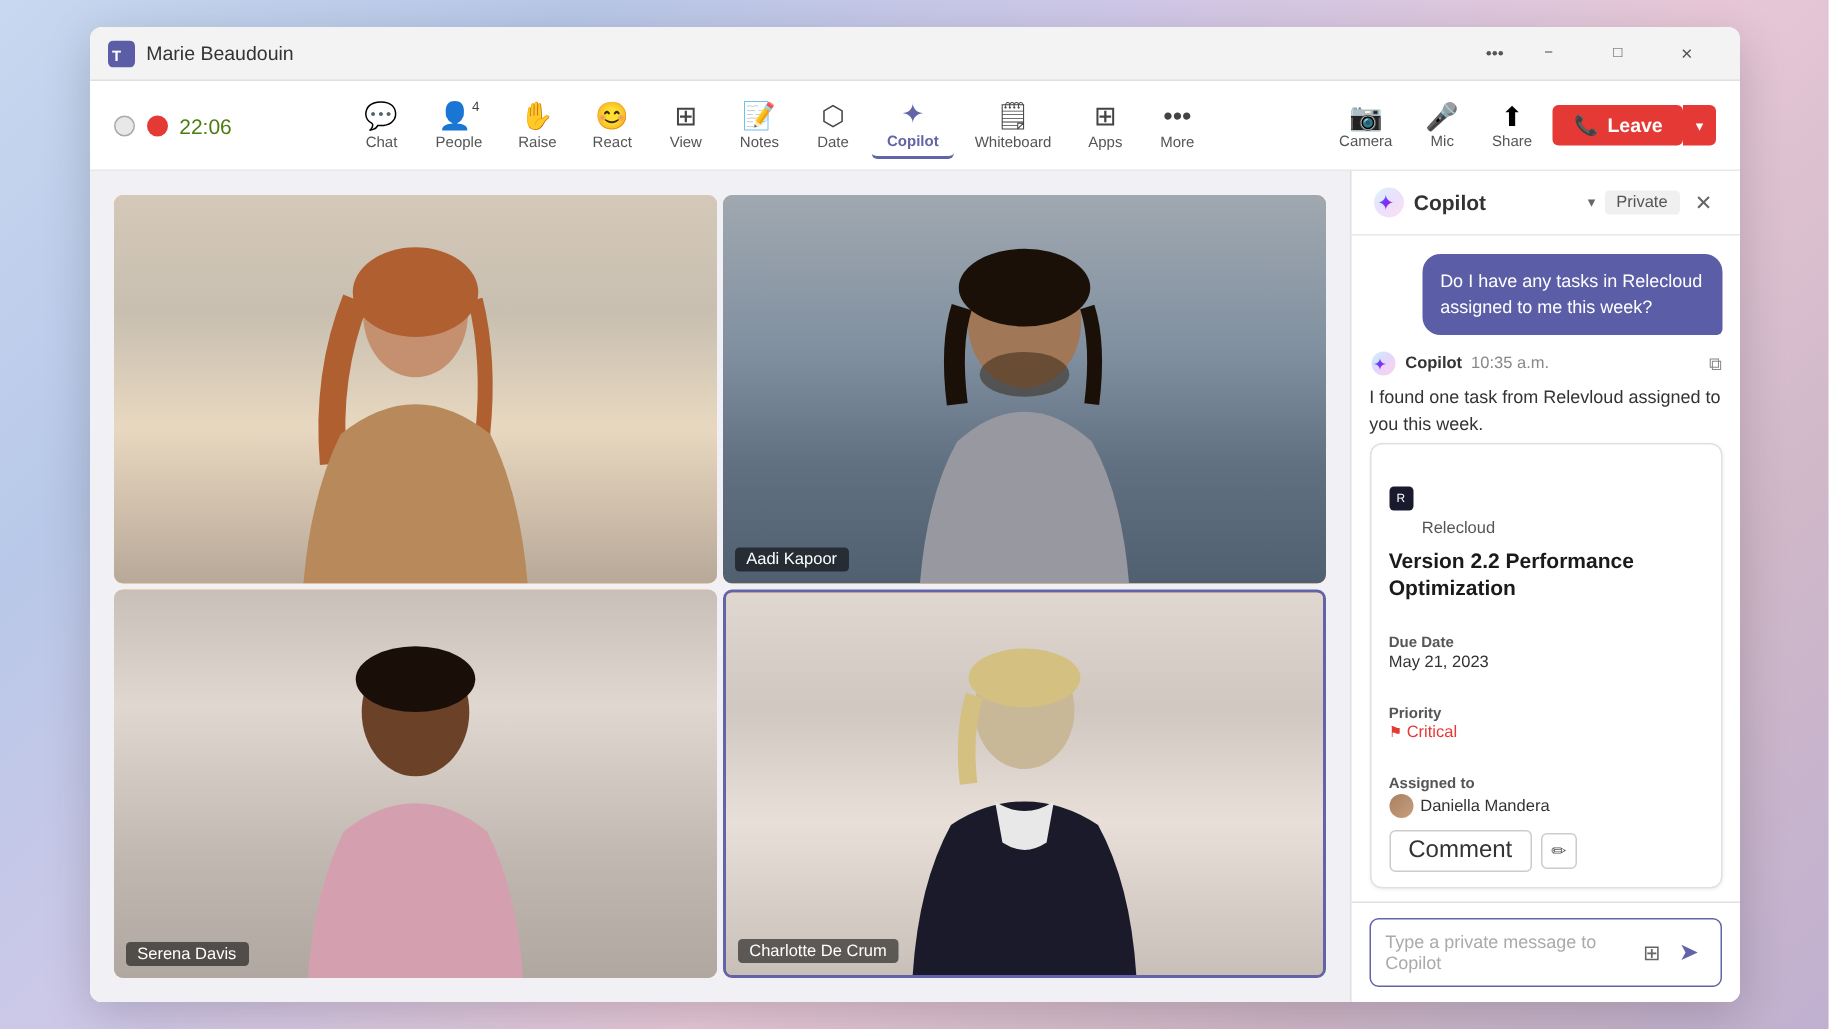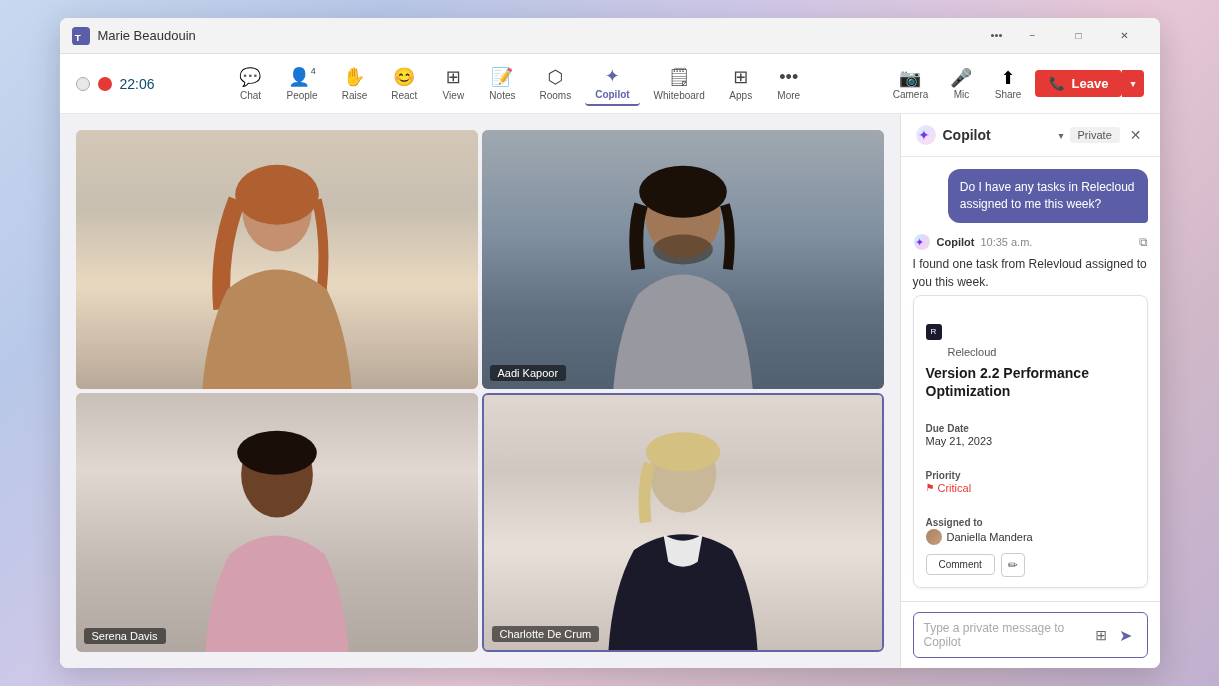--- a/index.html
+++ b/index.html
@@ -86,21 +86,21 @@
       border: 1.5px solid #aaa;
     }
     .record-dot {
       width: 14px;
       height: 14px;
       background: #e53935;
       border-radius: 50%;
     }
     .timer {
       font-size: 14px;
-      color: #0c4a6e;
+      color: #4d7c0f;
       font-weight: 500;
     }
     .toolbar-center {
       display: flex;
       align-items: center;
       gap: 4px;
     }
     .tb-item {
       display: flex;
       flex-direction: column;
@@ -379,21 +379,21 @@
       display: flex;
       gap: 6px;
       margin-top: 8px;
       align-items: center;
     }
     .comment-btn {
       border: 1px solid #ccc;
       background: #fff;
       border-radius: 4px;
       padding: 4px 12px;
-      font-size: 10px;
+      font-size: 16px;
       cursor: pointer;
       color: #333;
     }
     .edit-btn {
       border: 1px solid #ccc;
       background: #fff;
       border-radius: 4px;
       padding: 4px 6px;
       font-size: 12px;
       cursor: pointer;
@@ -525,21 +525,21 @@
       <div class="tb-item">
         <span class="tb-icon">⊞</span>
         <span class="tb-label">View</span>
       </div>
       <div class="tb-item">
         <span class="tb-icon">📝</span>
         <span class="tb-label">Notes</span>
       </div>
       <div class="tb-item">
         <span class="tb-icon">⬡</span>
-        <span class="tb-label">Rooms</span>
+        <span class="tb-label">Date</span>
       </div>
       <div class="tb-item active" style="border-bottom:2px solid #6264a7;">
         <span class="tb-icon" style="color:#6264a7;">✦</span>
         <span class="tb-label" style="color:#6264a7;font-weight:600;">Copilot</span>
       </div>
       <div class="tb-item">
         <span class="tb-icon">🗒</span>
         <span class="tb-label">Whiteboard</span>
       </div>
       <div class="tb-item">

